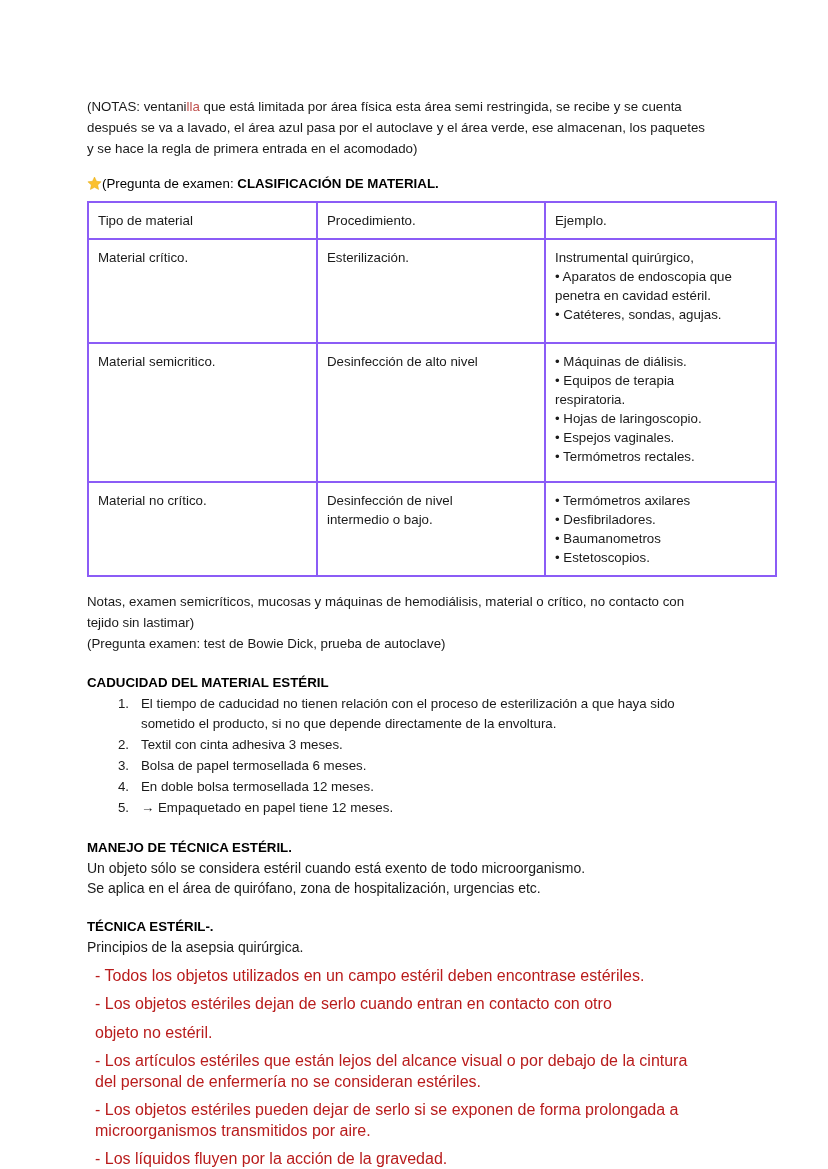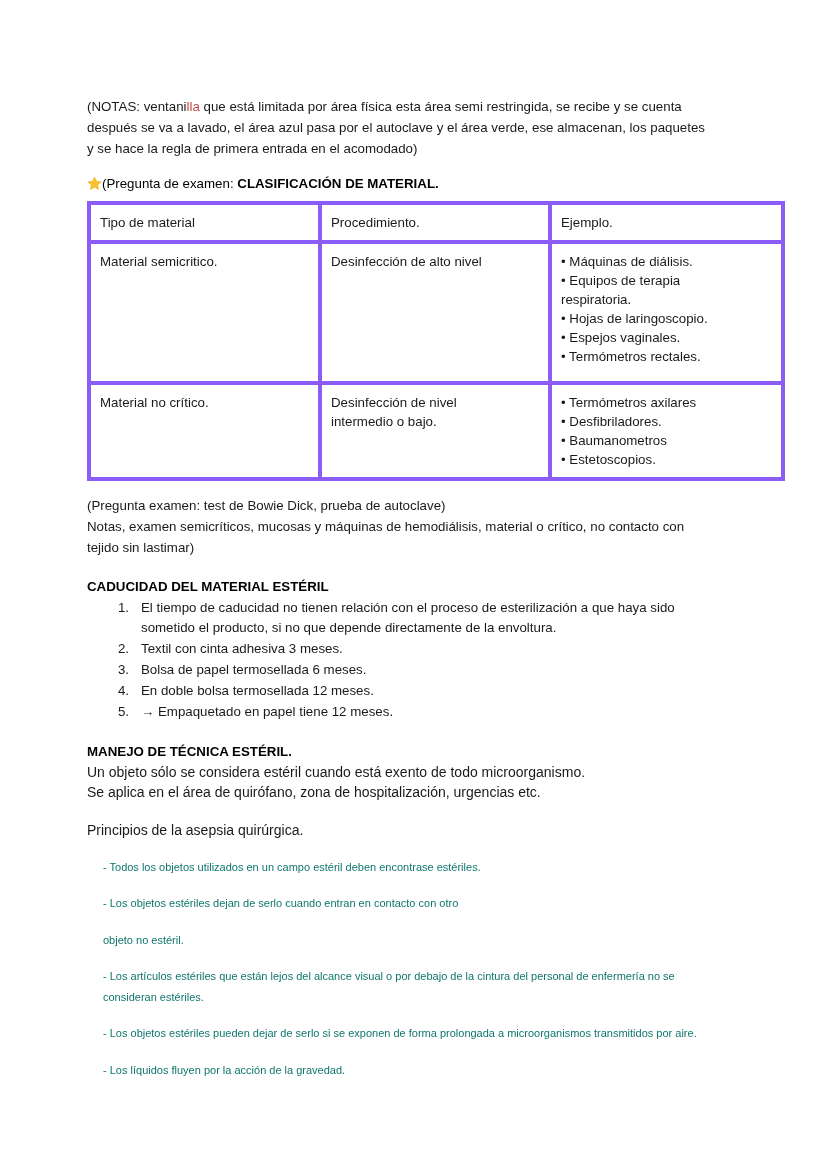--- a/index.html
+++ b/index.html
@@ -55,21 +55,21 @@
   .star-line .bold { font-weight: bold; }
 
   
   table.mat-table {
     border-collapse: collapse;
     width: 628px;
     table-layout: fixed;
     margin: 0 0 14px 0;
   }
   table.mat-table td {
-    border: 4px solid #8b5cf6;
+    border: 2px solid #8b5cf6;
     vertical-align: top;
     padding: 8px 9px 8px 9px;
     font-size: 13.3px;
     line-height: 19px;
     color: #1a1a1a;
   }
   table.mat-table td.c1 { width: 209px; }
   table.mat-table td.c2 { width: 208px; }
   table.mat-table td.c3 { width: 211px; }
   .cell-line { display: block; }
@@ -119,24 +119,24 @@
   ol.num-list > li .num {
     position: absolute;
     left: 22px;
     top: 0;
     width: 20px;
     text-align: right;
   }
 
   
   .dash-item {
-    font-size: 11px;
+    font-size: 16px;
     line-height: 20.5px;
-    color: #0f766e;
-    margin: 16px;
+    color: #b91c1c;
+    margin: 8px;
   }
 </style>
 </head>
 <body>
 
 <div class="page">
   <div class="content">
 
     <p class="intro"><span>(NOTAS: ventani</span><span class="hl-red">lla</span><span> que está limitada por área física esta área semi restringida, se recibe y se cuenta después se va a lavado, el área azul pasa por el autoclave y el área verde, ese almacenan, los paquetes y se hace la regla de primera entrada en el acomodado)</span></p>
 
@@ -145,20 +145,30 @@
           </svg></span><span>(Pregunta de examen: </span><span class="bold">CLASIFICACIÓN DE MATERIAL.</span></div>
 
     <table class="mat-table">
       <tbody>
         <tr class="row-head">
           <td class="c1">Tipo de material</td>
           <td class="c2">Procedimiento.</td>
           <td class="c3">Ejemplo.</td>
         </tr>
 
+        <tr class="row-1">
+          <td class="c1">Material crítico.</td>
+          <td class="c2">Esterilización.</td>
+          <td class="c3">
+            <span class="cell-line">Instrumental quirúrgico,</span>
+            <span class="cell-line">• Aparatos de endoscopia que</span>
+            <span class="cell-line">penetra en cavidad estéril.</span>
+            <span class="cell-line">• Catéteres, sondas, agujas.</span>
+          </td>
+        </tr>
 
         <tr class="row-2">
           <td class="c1">Material semicritico.</td>
           <td class="c2">Desinfección de alto nivel</td>
           <td class="c3">
             <span class="cell-line">• Máquinas de diálisis.</span>
             <span class="cell-line">• Equipos de terapia</span>
             <span class="cell-line">respiratoria.</span>
             <span class="cell-line">• Hojas de laringoscopio.</span>
             <span class="cell-line">• Espejos vaginales.</span>
@@ -175,42 +185,43 @@
           <td class="c3">
             <span class="cell-line">• Termómetros axilares</span>
             <span class="cell-line">• Desfibriladores.</span>
             <span class="cell-line">• Baumanometros</span>
             <span class="cell-line">• Estetoscopios.</span>
           </td>
         </tr>
       </tbody>
     </table>
 
+    <p class="para">Notas, examen semicríticos, mucosas y máquinas de hemodiálisis, material o crítico, no contacto con tejido sin lastimar)</p>
     <p class="para">(Pregunta examen: test de Bowie Dick, prueba de autoclave)</p>
-    <p class="para">Notas, examen semicríticos, mucosas y máquinas de hemodiálisis, material o crítico, no contacto con tejido sin lastimar)</p>
 
     <div class="gap-md"></div>
 
     <div class="sec-head">CADUCIDAD DEL MATERIAL ESTÉRIL</div>
     <ol class="num-list">
       <li><span class="num">1.</span><span>El tiempo de caducidad no tienen relación con el proceso de esterilización a que haya sido sometido el producto, si no que depende directamente de la envoltura.</span></li>
       <li><span class="num">2.</span><span>Textil con cinta adhesiva 3 meses.</span></li>
       <li><span class="num">3.</span><span>Bolsa de papel termosellada 6 meses.</span></li>
       <li><span class="num">4.</span><span>En doble bolsa termosellada 12 meses.</span></li>
       <li><span class="num">5.</span><span>→ Empaquetado en papel tiene 12 meses.</span></li>
     </ol>
 
     <div class="gap-md"></div>
 
     <div class="sec-head">MANEJO DE TÉCNICA ESTÉRIL.</div>
     <p class="para-tight">Un objeto sólo se considera estéril cuando está exento de todo microorganismo.</p>
     <p class="para-tight">Se aplica en el área de quirófano, zona de hospitalización, urgencias etc.</p>
 
     <div class="gap-md"></div>
 
+    <div class="sec-head">TÉCNICA ESTÉRIL-.</div>
     <p class="para-tight">Principios de la asepsia quirúrgica.</p>
     <p class="dash-item">- Todos los objetos utilizados en un campo estéril deben encontrase estériles.</p>
     <p class="dash-item">- Los objetos estériles dejan de serlo cuando entran en contacto con otro</p>
     <p class="dash-item">objeto no estéril.</p>
     <p class="dash-item">- Los artículos estériles que están lejos del alcance visual o por debajo de la cintura del personal de enfermería no se consideran estériles.</p>
     <p class="dash-item">- Los objetos estériles pueden dejar de serlo si se exponen de forma prolongada a microorganismos transmitidos por aire.</p>
     <p class="dash-item">- Los líquidos fluyen por la acción de la gravedad.</p>
 
   </div>
 </div>

